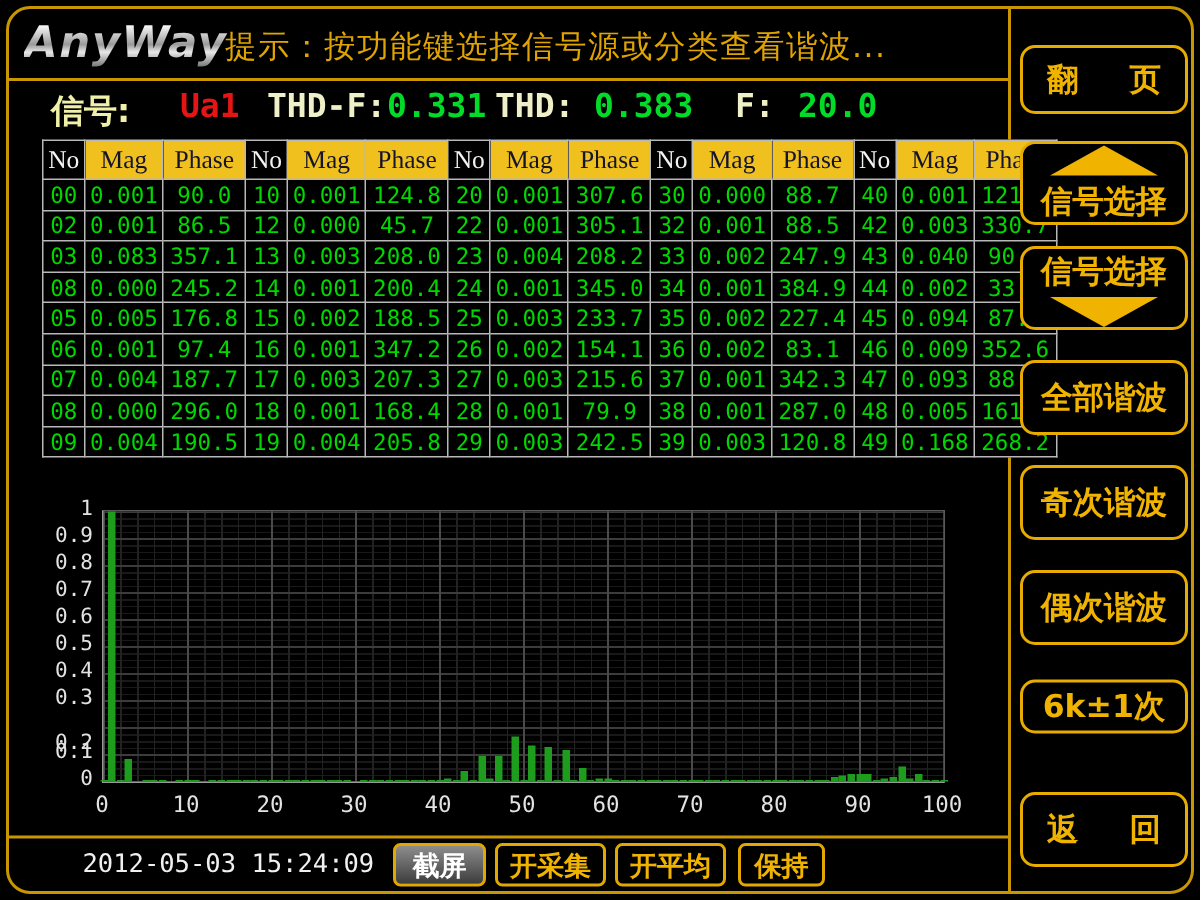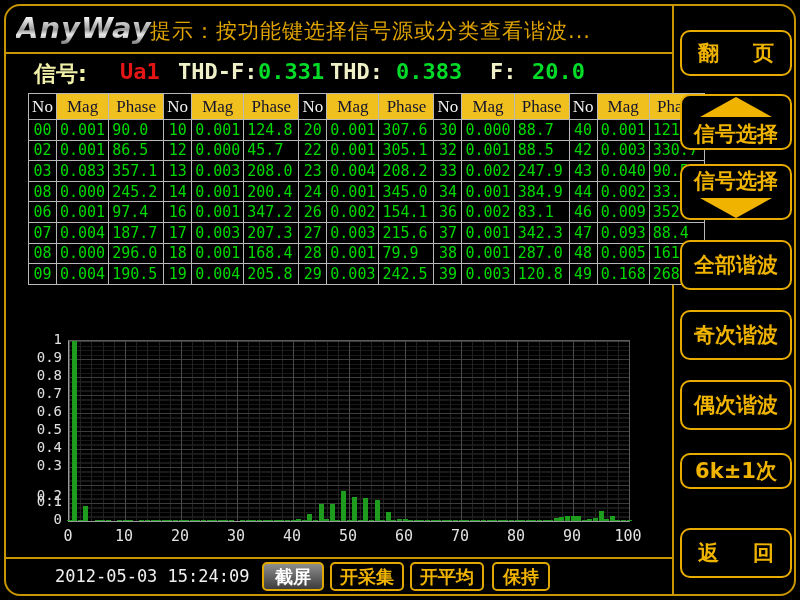--- a/index.html
+++ b/index.html
@@ -23,21 +23,21 @@
   
   table.harm{position:absolute;left:28px;top:93px;border-collapse:collapse;table-layout:fixed;background:#000;}
   table.harm th,table.harm td{border:1px solid #b8b8b8;padding:0 3px;overflow:hidden;white-space:nowrap;}
   table.harm th{height:25px;font-family:"Liberation Serif",serif;font-weight:normal;font-size:17px;}
   th.h-no{background:#000;color:#f2f2f2;width:21px;}
   th.h-val{background:#f0c01e;color:#14142e;}
   th.w-mag{width:41px;} th.w-ph{width:48px;}
   table.harm td{height:19.6px;font-family:"DejaVu Sans Mono",monospace;font-size:15px;color:#00d800;}
   td.c-no{text-align:center;}
   td.c-mag{text-align:center;}
-  td.c-ph{text-align:left;}
+  td.c-ph{text-align:center;}
   
   .chart{position:absolute;left:28px;top:333px;width:640px;height:212px;}
   .plot{position:absolute;left:40px;top:7px;width:560px;height:180px;
         border:1px solid #5a5a5a;border-left:1px solid #9a9a9a;border-bottom:1px solid #9a9a9a;
         background-image:
           repeating-linear-gradient(to right, #4a4a4a 0 1px, transparent 1px 56px),
           repeating-linear-gradient(to bottom, #3c3c3c 0 1px, transparent 1px 18px),
           repeating-linear-gradient(to right, #222 0 1px, transparent 1px 11.2px),
           repeating-linear-gradient(to bottom, #191919 0 1px, transparent 1px 4.5px);}
   .bar{position:absolute;bottom:0;width:5px;background:#1e9c1e;}
@@ -166,20 +166,37 @@
           <td class="c-ph">200.4</td>
           <td class="c-no">24</td>
           <td class="c-mag">0.001</td>
           <td class="c-ph">345.0</td>
           <td class="c-no">34</td>
           <td class="c-mag">0.001</td>
           <td class="c-ph">384.9</td>
           <td class="c-no">44</td>
           <td class="c-mag">0.002</td>
           <td class="c-ph">33.6</td>
+        </tr>
+        <tr>
+          <td class="c-no">05</td>
+          <td class="c-mag">0.005</td>
+          <td class="c-ph">176.8</td>
+          <td class="c-no">15</td>
+          <td class="c-mag">0.002</td>
+          <td class="c-ph">188.5</td>
+          <td class="c-no">25</td>
+          <td class="c-mag">0.003</td>
+          <td class="c-ph">233.7</td>
+          <td class="c-no">35</td>
+          <td class="c-mag">0.002</td>
+          <td class="c-ph">227.4</td>
+          <td class="c-no">45</td>
+          <td class="c-mag">0.094</td>
+          <td class="c-ph">87.5</td>
         </tr>
         <tr>
           <td class="c-no">06</td>
           <td class="c-mag">0.001</td>
           <td class="c-ph">97.4</td>
           <td class="c-no">16</td>
           <td class="c-mag">0.001</td>
           <td class="c-ph">347.2</td>
           <td class="c-no">26</td>
           <td class="c-mag">0.002</td>

